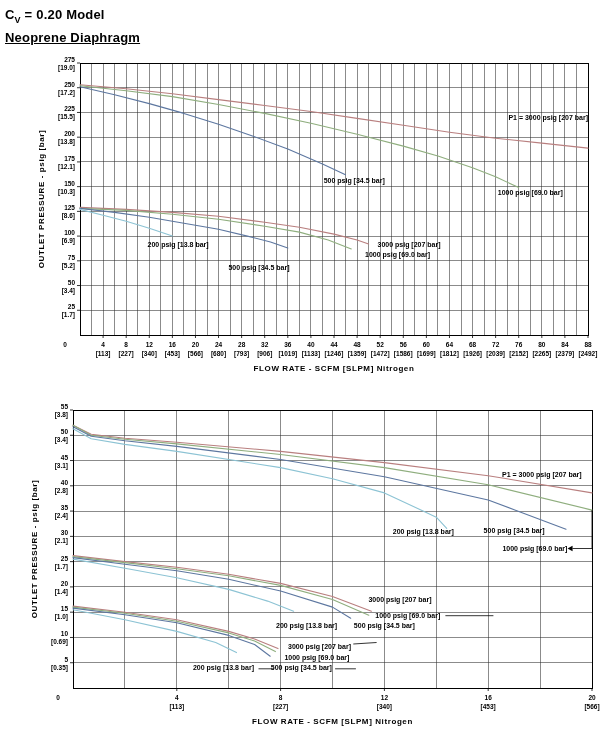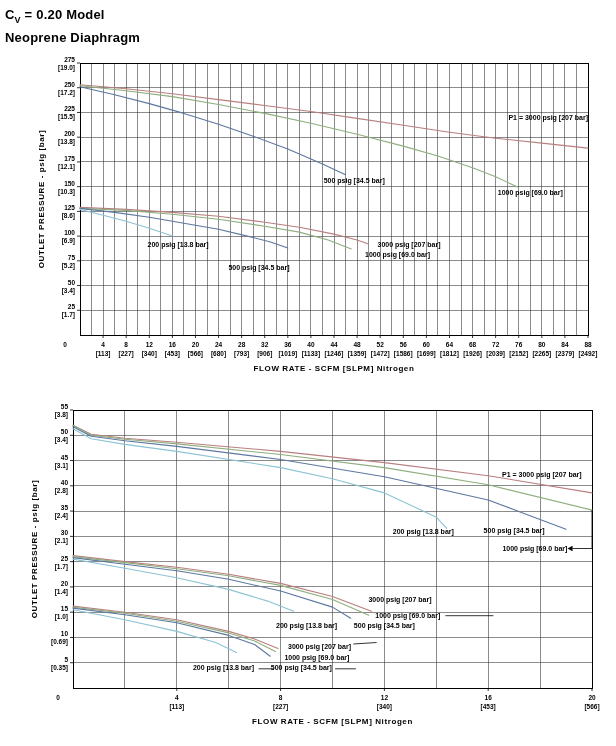--- a/index.html
+++ b/index.html
@@ -1,20 +1,20 @@
 <!DOCTYPE html>
 <html><head>
 <meta charset="utf-8">
 <style>
   html,body{margin:0;padding:0;background:#fff;}
   body{width:616px;height:746px;position:relative;font-family:"Liberation Sans","DejaVu Sans",sans-serif;color:#000;overflow:hidden;}
   .hdr{position:absolute;left:5px;font-weight:bold;font-size:13px;letter-spacing:.2px;}
   .hdr sub{font-size:9px;}
   #title1{top:7px;}
-  #title2{top:30px;}
+  #title2{top:30px;text-decoration:underline;}
   .chart-svg{position:absolute;left:0;}
   #chart-top{top:55px;}
   #chart-bottom{top:398px;}
   text{fill:#000;}
 </style>
 </head>
 <body>
 
 <div class="hdr" id="title1"><span>C</span><sub>V</sub><span> = 0.20 Model</span></div>
 <div class="hdr" id="title2">Neoprene Diaphragm</div>

